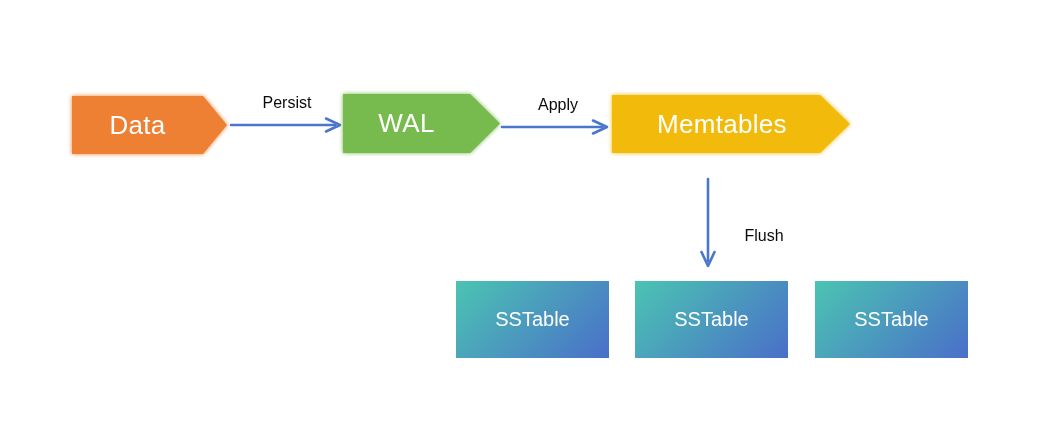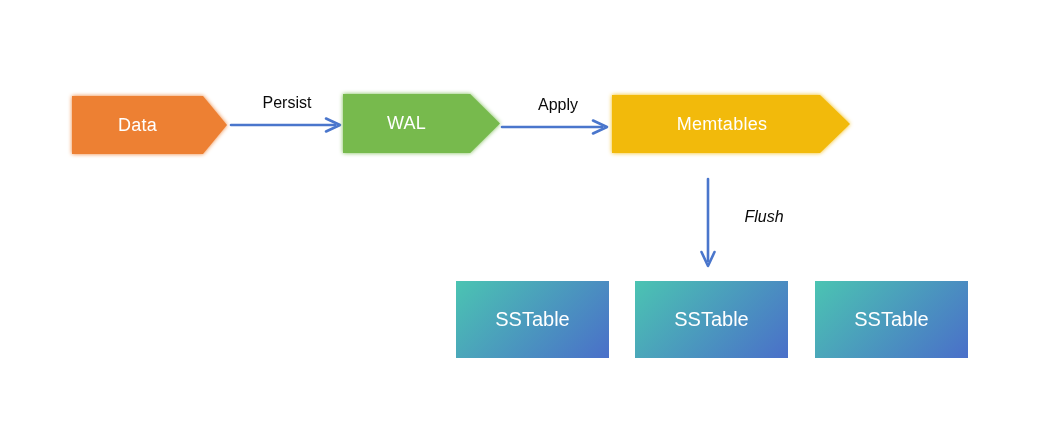--- a/index.html
+++ b/index.html
@@ -25,21 +25,21 @@
     width: 100%;
     height: 100%;
     background: var(--fill);
     display: flex;
     align-items: center;
     justify-content: center;
     box-sizing: border-box;
   }
   .pentagon .node-label {
     color: var(--node-text, #ffffff);
-    font-size: 18px;
+    font-size: 26px;
     letter-spacing: 0.3px;
     white-space: nowrap;
   }
   .node-data   { left: 72px;  top: 96px; width: 155px; height: 58px; }
   .node-data .pentagon {
     clip-path: polygon(0 0, 84.5% 0, 100% 50%, 84.5% 100%, 0 100%);
     padding-right: 24px;
   }
   .node-wal    { left: 343px; top: 94px; width: 157px; height: 59px; }
   .node-wal .pentagon {
@@ -92,21 +92,21 @@
   
   .edge-label {
     position: absolute;
     transform: translate(-50%, -50%);
     font-size: 16px;
     color: var(--edge-label-color, #0a0a0a);
     white-space: nowrap;
   }
   .label-persist { left: 287px; top: 103px; }
   .label-apply   { left: 558px; top: 105px; }
-  .label-flush   { left: 764px; top: 217px; font-style: italic; }
+  .label-flush   { left: 764px; top: 236px; }
 </style>
 </head>
 <body>
 
 <div class="canvas" style="--bg: #ffffff; --arrow-color: #4A76CC; --edge-label-color: #0A0A0A; --ss-g1: #4BC4B2; --ss-g2: #4A6FC9; --node-text: #ffffff;">
 
   <div class="node-wrap node-data" style="--fill: #ED8033;">
     <div class="pentagon">
       <span class="node-label">Data</span>
     </div>

